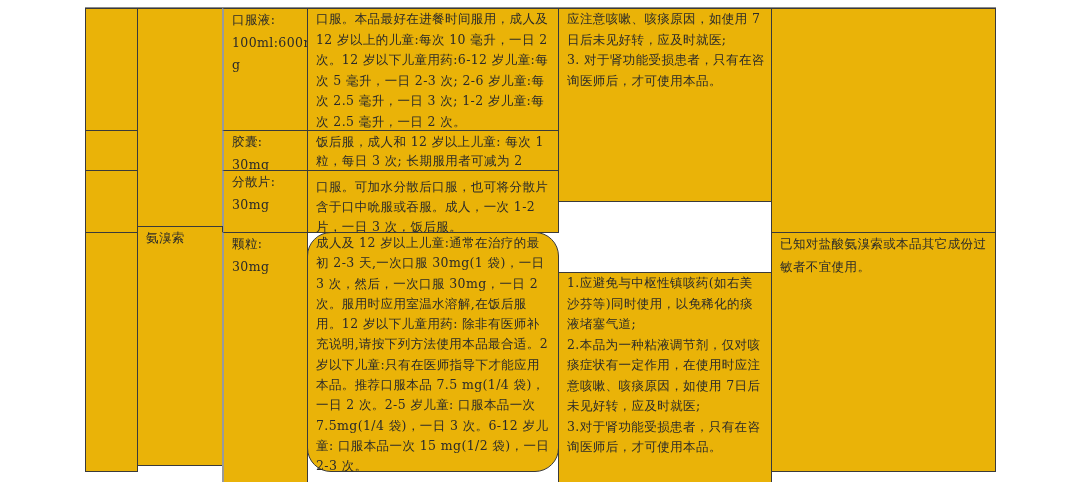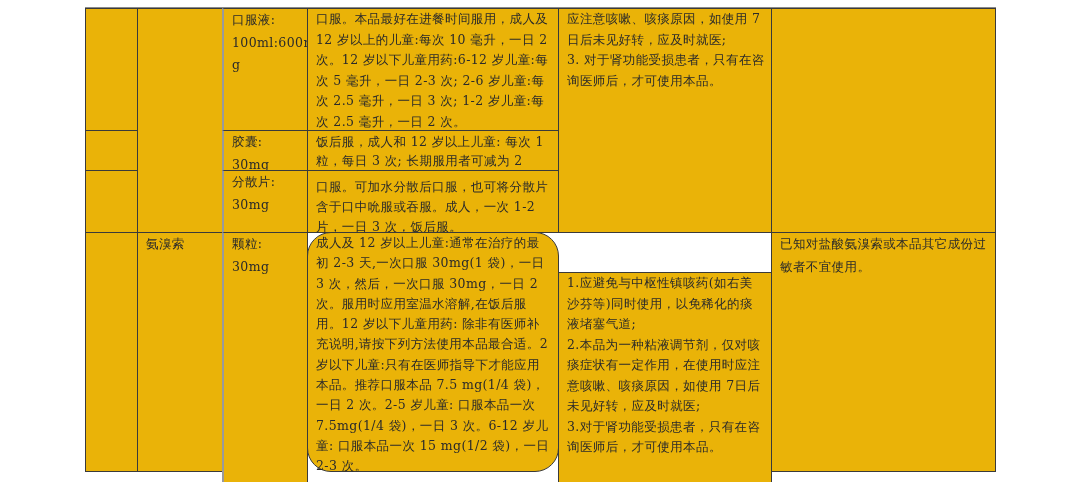--- a/index.html
+++ b/index.html
@@ -43,30 +43,30 @@
   <div class="cell pad" style="left:222px;top:0;width:252px;height:123px;padding-top:0;line-height:20.5px;">
     <span class="txt">口服。本品最好在进餐时间服用，成人及12 岁以上的儿童:每次 10 毫升，一日 2次。12 岁以下儿童用药:6-12 岁儿童:每次 5 毫升，一日 2-3 次; 2-6 岁儿童:每次 2.5 毫升，一日 3 次; 1-2 岁儿童:每次 2.5 毫升，一日 2 次。</span>
   </div>
   <div class="cell pad" style="left:222px;top:122px;width:252px;height:41px;line-height:19px;padding-top:1px;">
     <span class="txt">饭后服，成人和 12 岁以上儿童: 每次 1粒，每日 3 次; 长期服用者可减为 2 次。</span>
   </div>
   <div class="cell pad" style="left:222px;top:162px;width:252px;height:63px;line-height:20px;padding-top:6px;">
     <span class="txt">口服。可加水分散后口服，也可将分散片含于口中吮服或吞服。成人，一次 1-2片，一日 3 次，饭后服。</span>
   </div>
 
-  <div class="cell pad" style="left:473px;top:0;width:214px;height:225px;line-height:20.5px;">
+  <div class="cell pad" style="left:473px;top:0;width:214px;height:194px;line-height:20.5px;">
     <span class="txt">应注意咳嗽、咳痰原因，如使用 7日后未见好转，应及时就医;
 3. 对于肾功能受损患者，只有在咨询医师后，才可使用本品。</span>
   </div>
   <div class="cell pad" style="left:686px;top:0;width:225px;height:225px;">
     <span class="txt"></span>
   </div>
 
   <div class="cell" style="left:0;top:224px;width:53px;height:240px;"></div>
-  <div class="cell pad vc" style="left:52px;top:224px;width:86px;height:240px;">
+  <div class="cell pad vc" style="left:52px;top:218px;width:86px;height:240px;">
     <span>氨溴索</span>
   </div>
   <div class="cell pad vc gray-l" style="left:137px;top:224px;width:86px;height:282px;">
     <span class="txt">颗粒: 30mg</span>
   </div>
   <div class="cell pad" style="left:222px;top:224px;width:252px;height:240px;line-height:20.3px;border-radius:24px;">
     <span class="txt">成人及 12 岁以上儿童:通常在治疗的最初 2-3 天,一次口服 30mg(1 袋)，一日 3 次，然后，一次口服 30mg，一日 2次。服用时应用室温水溶解,在饭后服用。12 岁以下儿童用药: 除非有医师补充说明,请按下列方法使用本品最合适。2 岁以下儿童:只有在医师指导下才能应用本品。推荐口服本品 7.5 mg(1/4 袋)，一日 2 次。2-5 岁儿童: 口服本品一次7.5mg(1/4 袋)，一日 3 次。6-12 岁儿童: 口服本品一次 15 mg(1/2 袋)，一日 2-3 次。</span>
   </div>
   <div class="cell pad vc" style="left:473px;top:224px;width:214px;height:240px;line-height:20.5px;margin-top:40px;">
     <span class="txt">1.应避免与中枢性镇咳药(如右美沙芬等)同时使用，以免稀化的痰液堵塞气道;

